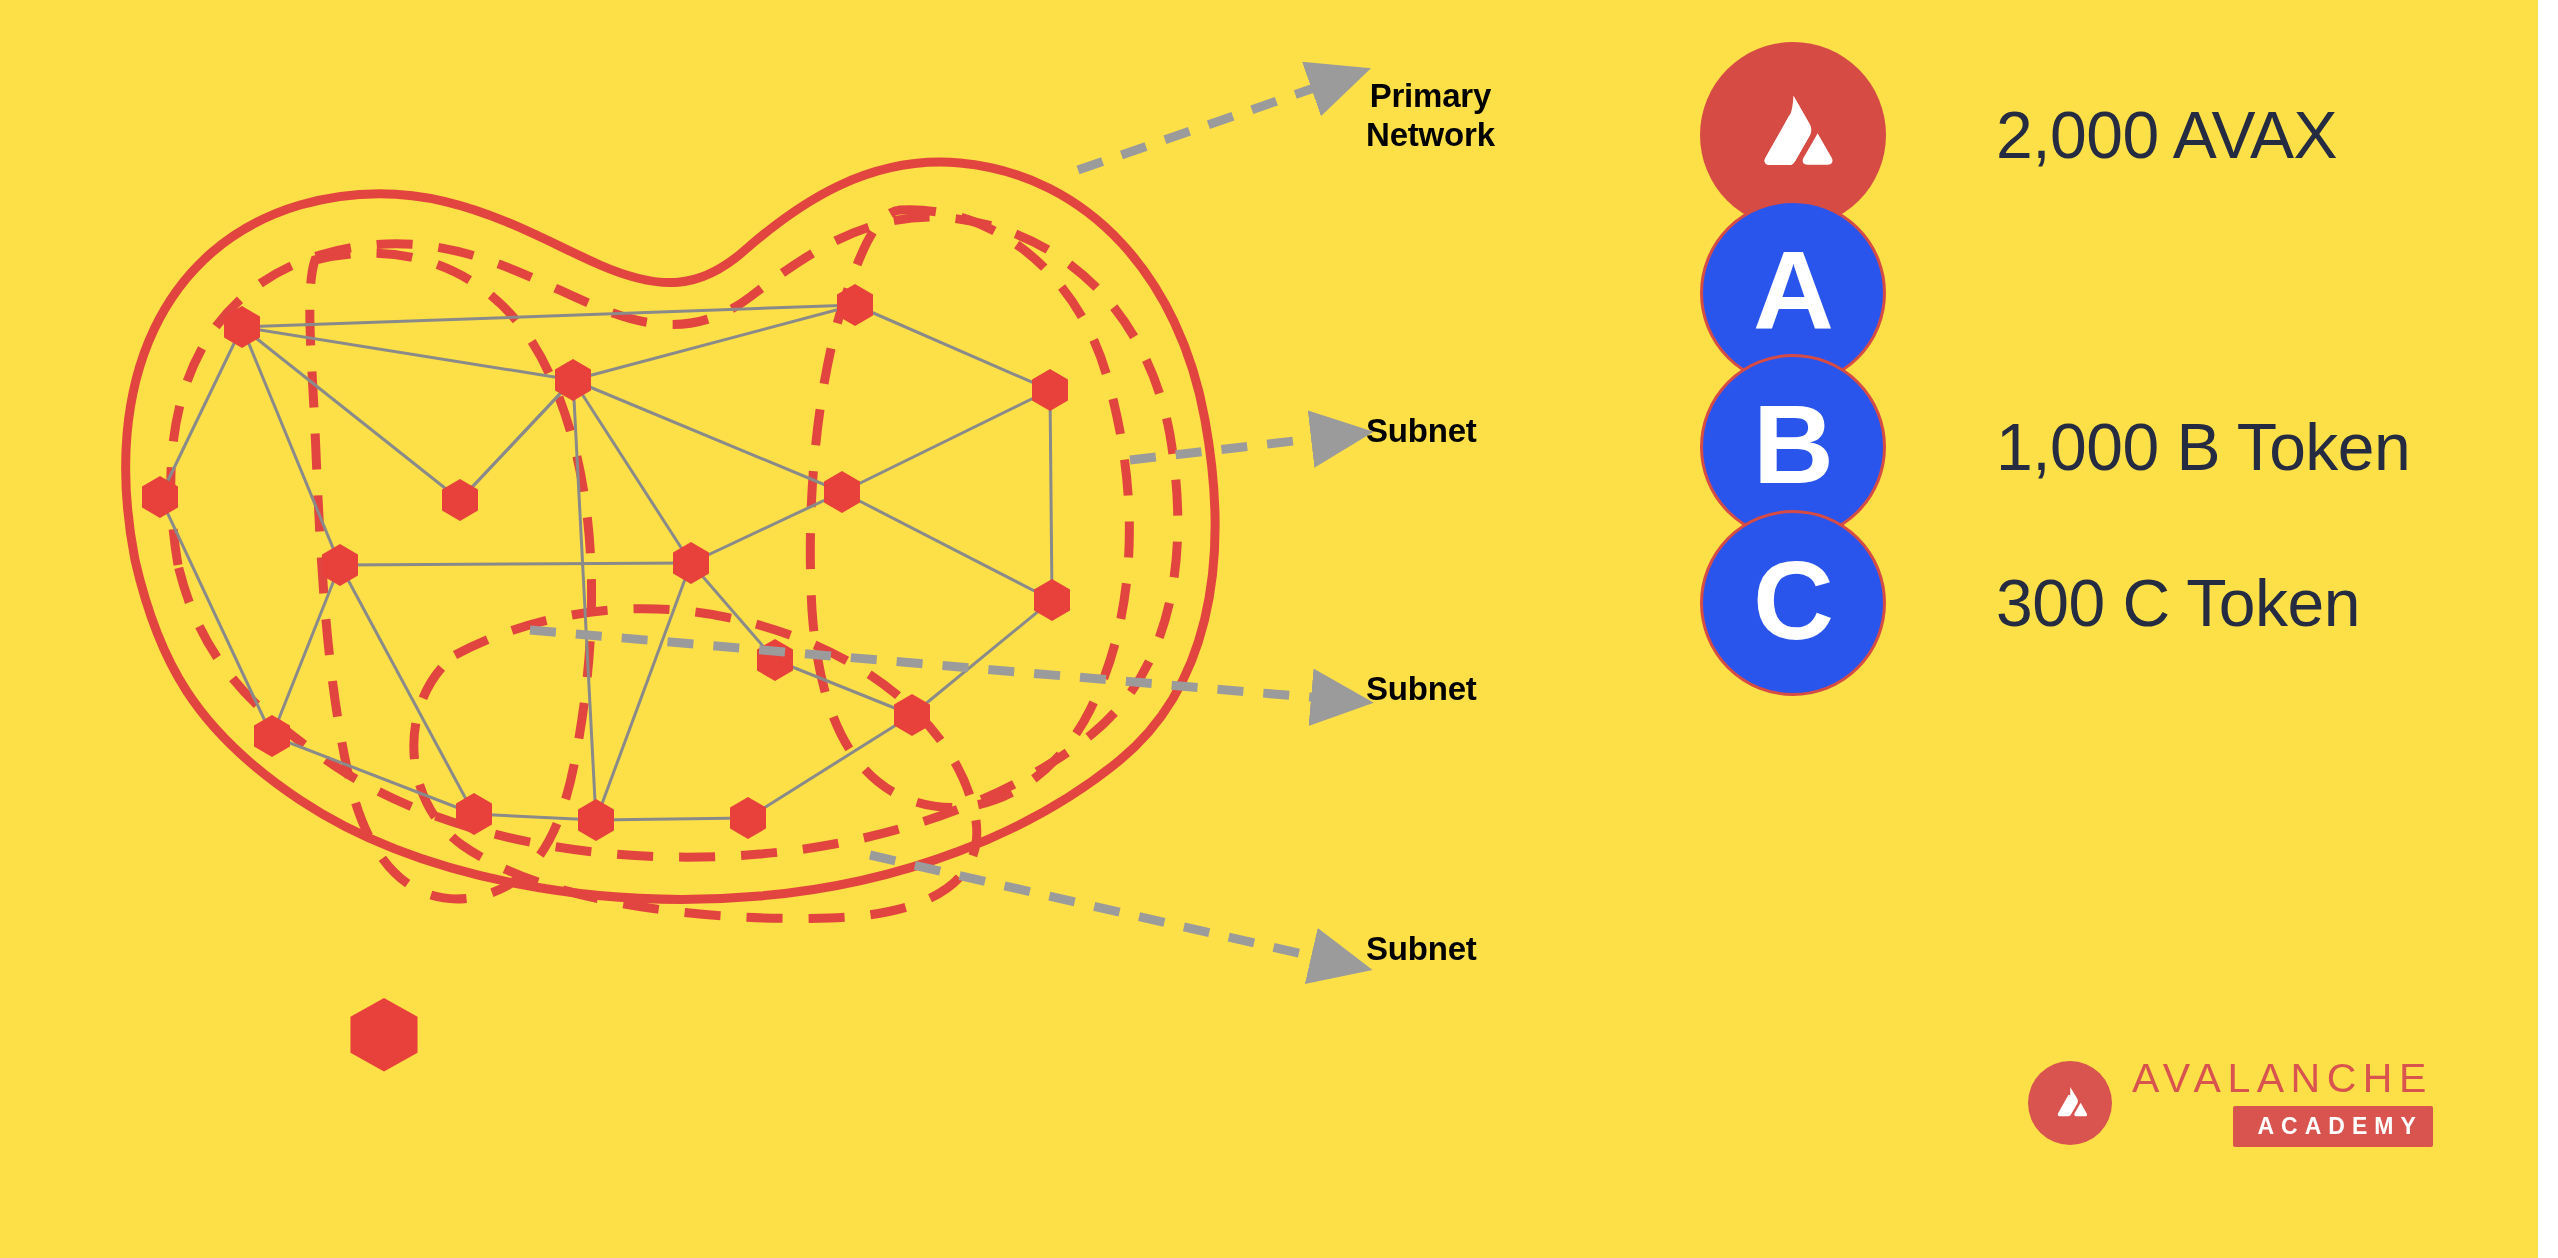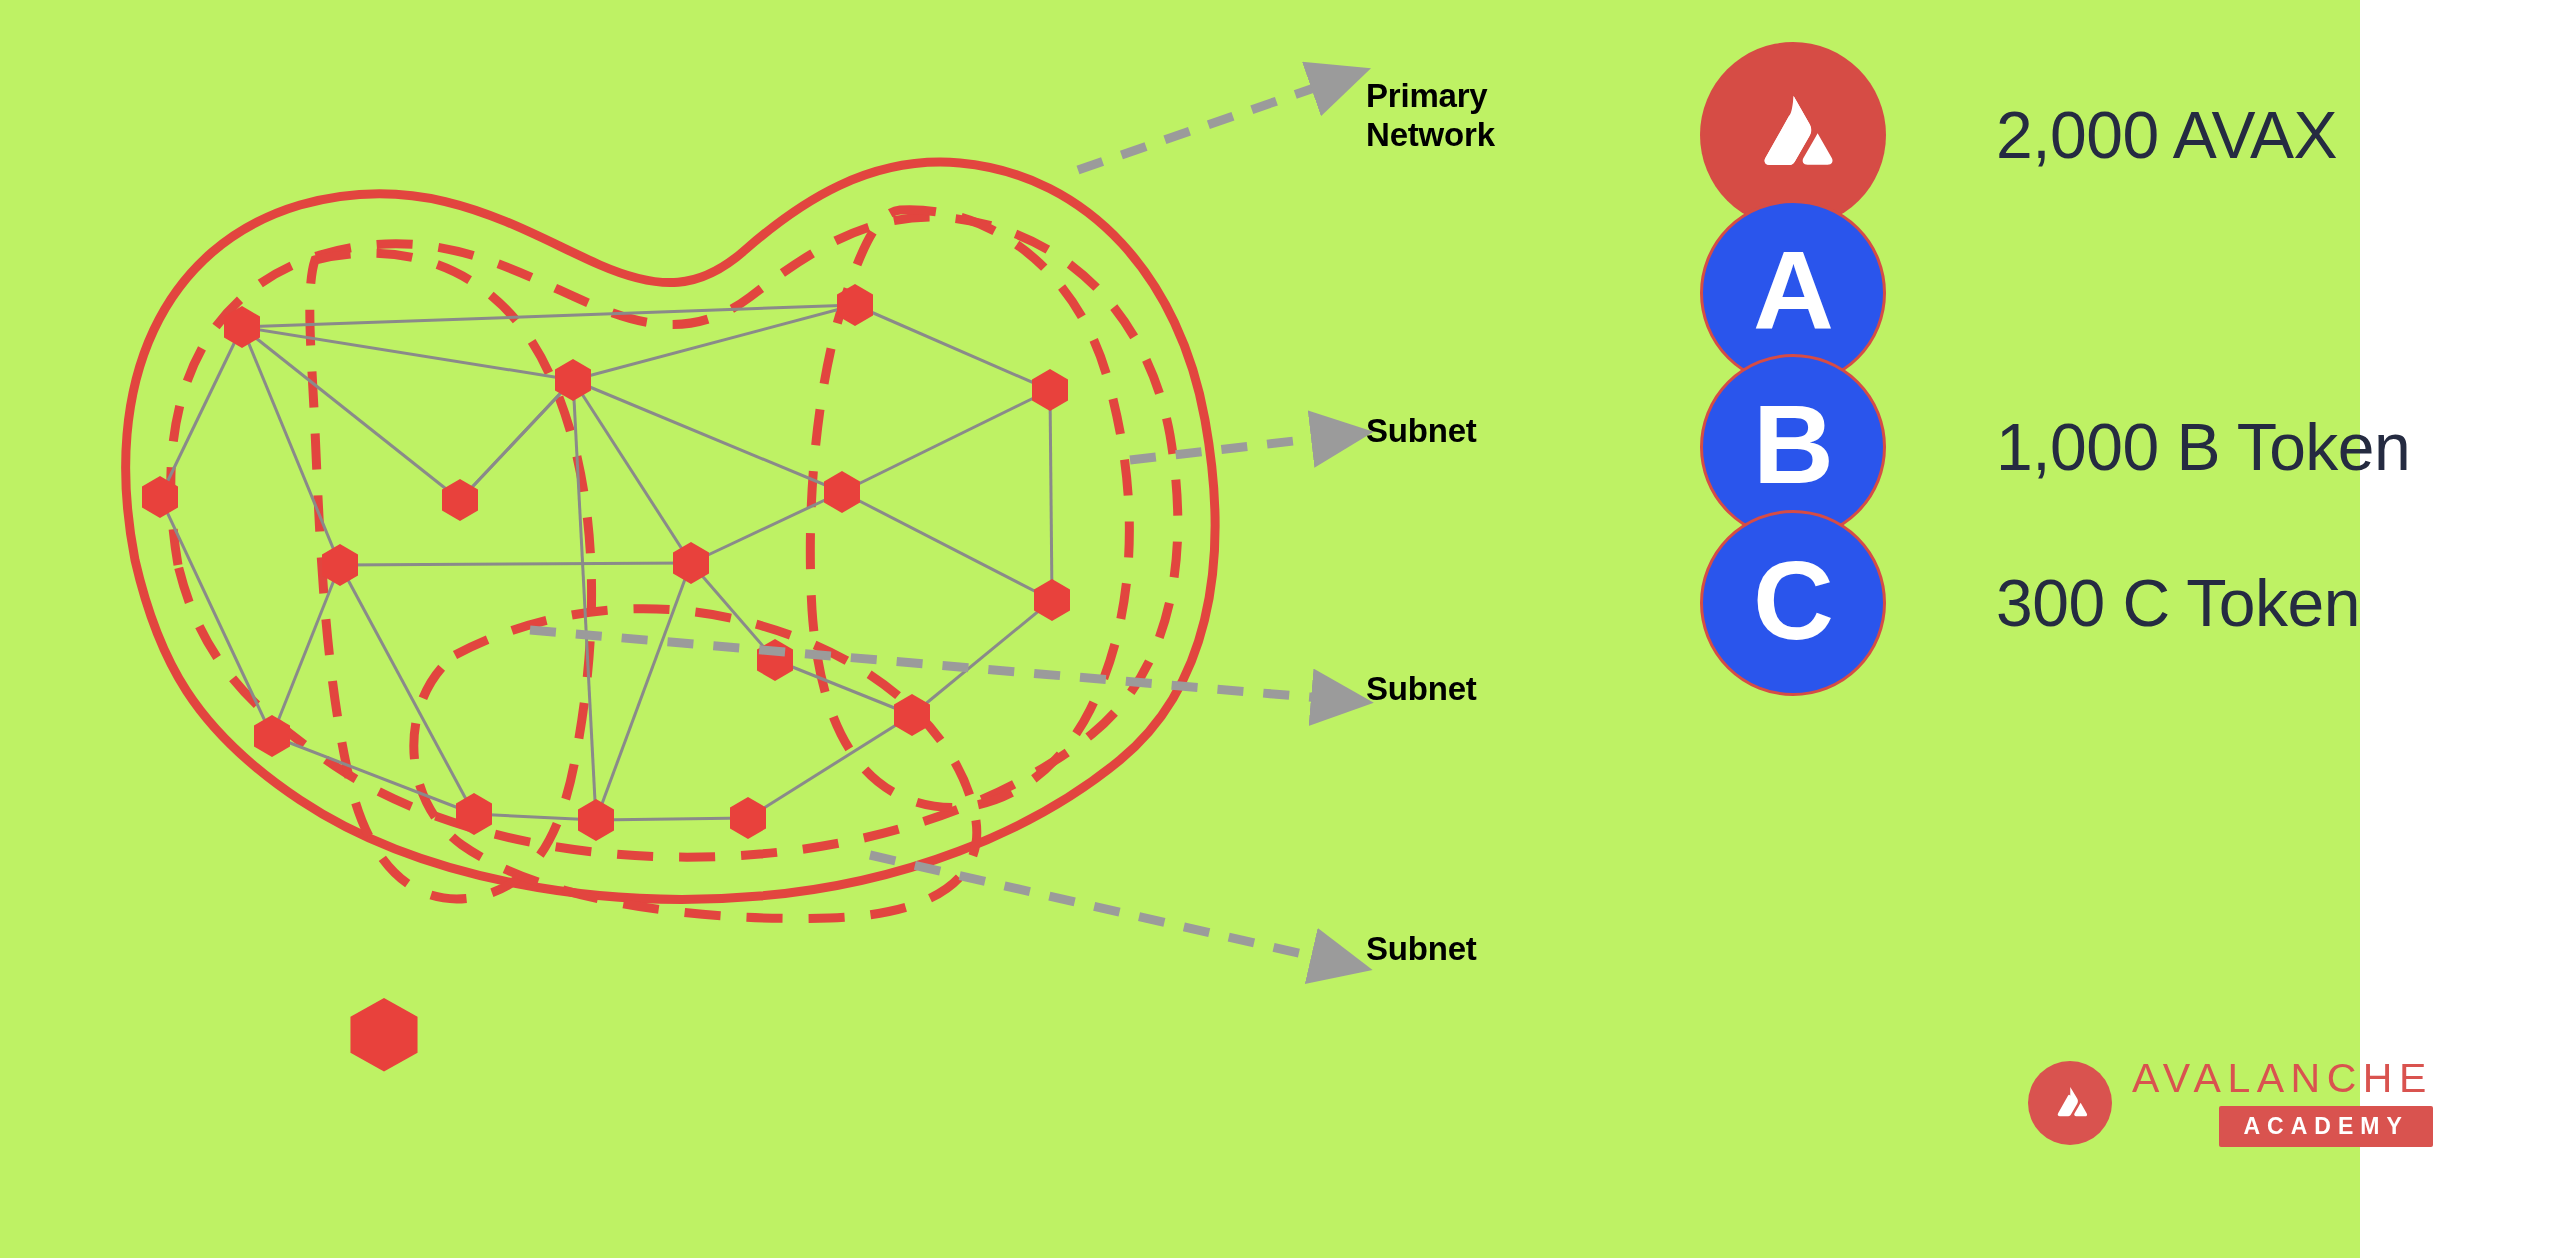--- a/index.html
+++ b/index.html
@@ -13,23 +13,24 @@
     height: 1258px;
     position: relative;
     overflow: hidden;
     font-family: "Liberation Sans", "DejaVu Sans", sans-serif;
     -webkit-font-smoothing: antialiased;
   }
 
   #stage {
     position: absolute;
     left: 0; top: 0;
-    width: 2360px;
+    width: 2538px;
     height: 1258px;
-    background: #bef264;
+    background: #fde047;
+    text-align: center;
   }
 
   
   #diagram-svg {
     position: absolute;
     left: 0;
     top: 0;
     width: 1430px;
     height: 1060px;
   }
@@ -159,21 +160,21 @@
     letter-spacing: 6.5px;
     color: #d9534f;
     line-height: 1;
   }
   #brand-logo .brand-sub {
     background: #d9534f;
     color: #ffffff;
     font-size: 23px;
     font-weight: 700;
     letter-spacing: 7px;
-    padding: 9px 24px 9px 25px;
+    padding: 9px 10px 9px 25px;
     line-height: 1;
     border-radius: 2px;
   }
 </style>
 </head>
 <body>
 
 <div id="stage">
 
   <svg id="diagram-svg" viewBox="0 0 1430 1060">

